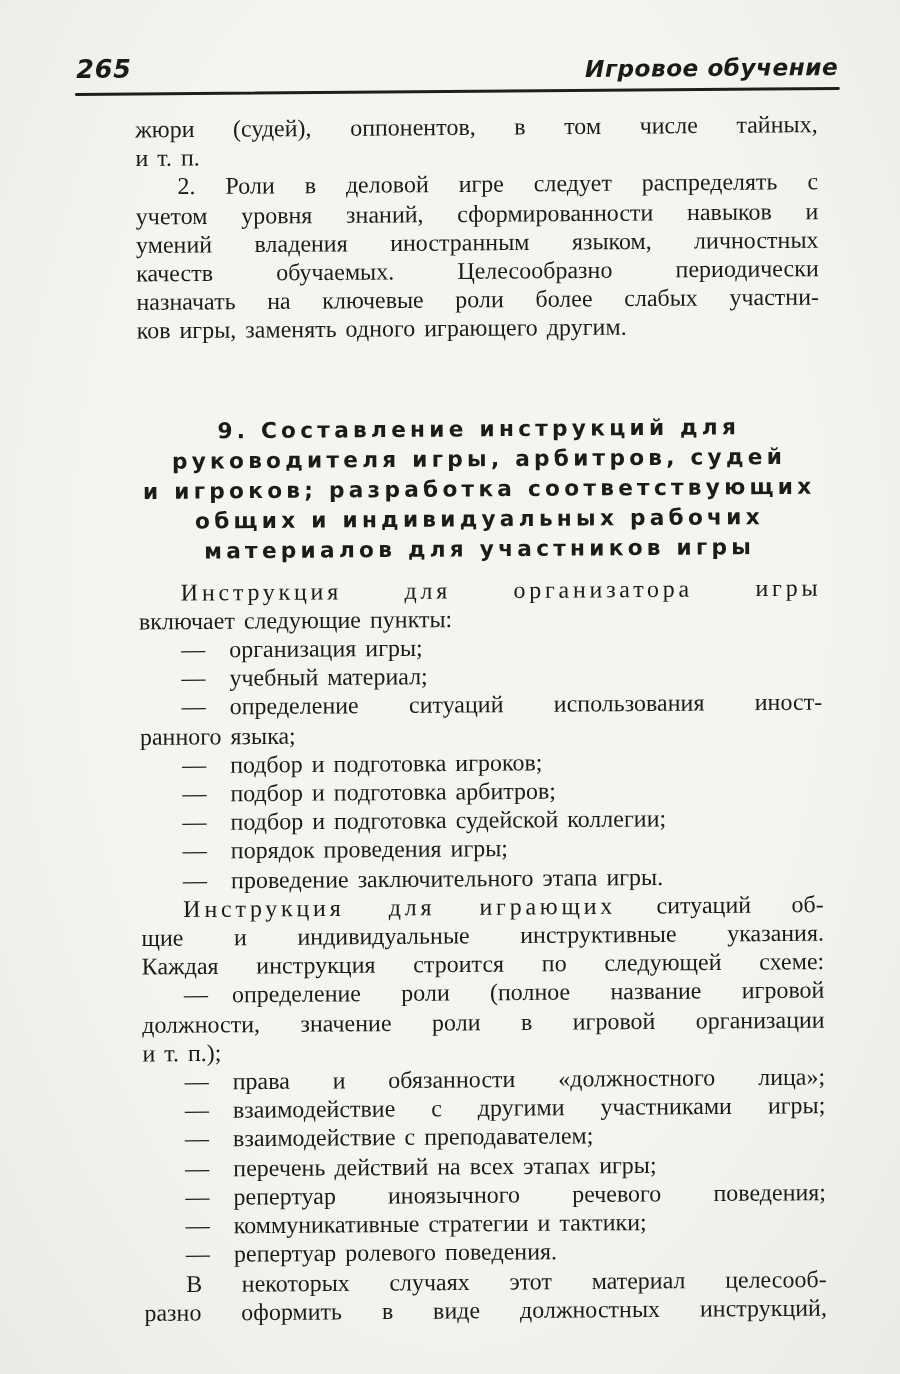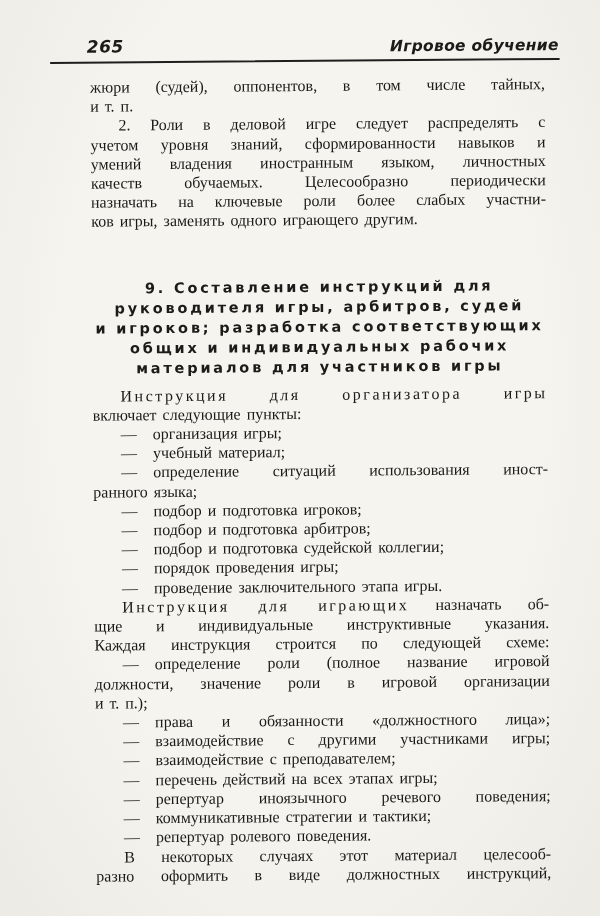--- a/index.html
+++ b/index.html
@@ -17,21 +17,21 @@
   .scan {
     position: absolute; inset: 0;
     transform: rotate(-0.45deg);
     transform-origin: 50% 50%;
   }
   
   .pageno {
     position: absolute; left: 54px; top: 35px;
     font-family: "DejaVu Sans", sans-serif;
     font-weight: bold; font-style: italic;
-    font-size: 17px; letter-spacing: 0.5px; margin-left: 36px;
+    font-size: 17px; letter-spacing: 0.5px;
   }
   .runtitle {
     position: absolute; right: 38px; top: 38px;
     font-family: "DejaVu Sans", sans-serif;
     font-weight: bold; font-style: italic;
     font-size: 15.5px; letter-spacing: 0.3px;
   }
   .rule {
     position: absolute; left: 53px; right: 37px; top: 60px;
     height: 2px; background: #1f1e1c; border-radius: 1px;
@@ -94,21 +94,21 @@
       <div class="ln ind">— организация игры;</div>
       <div class="ln ind">— учебный материал;</div>
       <div class="ln just ind">— определение ситуаций использования иност-</div>
       <div class="ln">ранного языка;</div>
       <div class="ln ind">— подбор и подготовка игроков;</div>
       <div class="ln ind">— подбор и подготовка арбитров;</div>
       <div class="ln ind">— подбор и подготовка судейской коллегии;</div>
       <div class="ln ind">— порядок проведения игры;</div>
       <div class="ln ind">— проведение заключительного этапа игры.</div>
 
-      <div class="ln just ind"><span class="sp">Инструкция для играющих</span> <span>назначать об-</span></div>
+      <div class="ln just ind"><span class="sp">Инструкция для играющих</span> <span>ситуаций об-</span></div>
       <div class="ln just">щие и индивидуальные инструктивные указания.</div>
       <div class="ln just">Каждая инструкция строится по следующей схеме:</div>
 
       <div class="ln just ind">— определение роли (полное название игровой</div>
       <div class="ln just">должности, значение роли в игровой организации</div>
       <div class="ln">и т. п.);</div>
       <div class="ln just ind">— права и обязанности «должностного лица»;</div>
       <div class="ln just ind">— взаимодействие с другими участниками игры;</div>
       <div class="ln ind">— взаимодействие с преподавателем;</div>
       <div class="ln ind">— перечень действий на всех этапах игры;</div>

